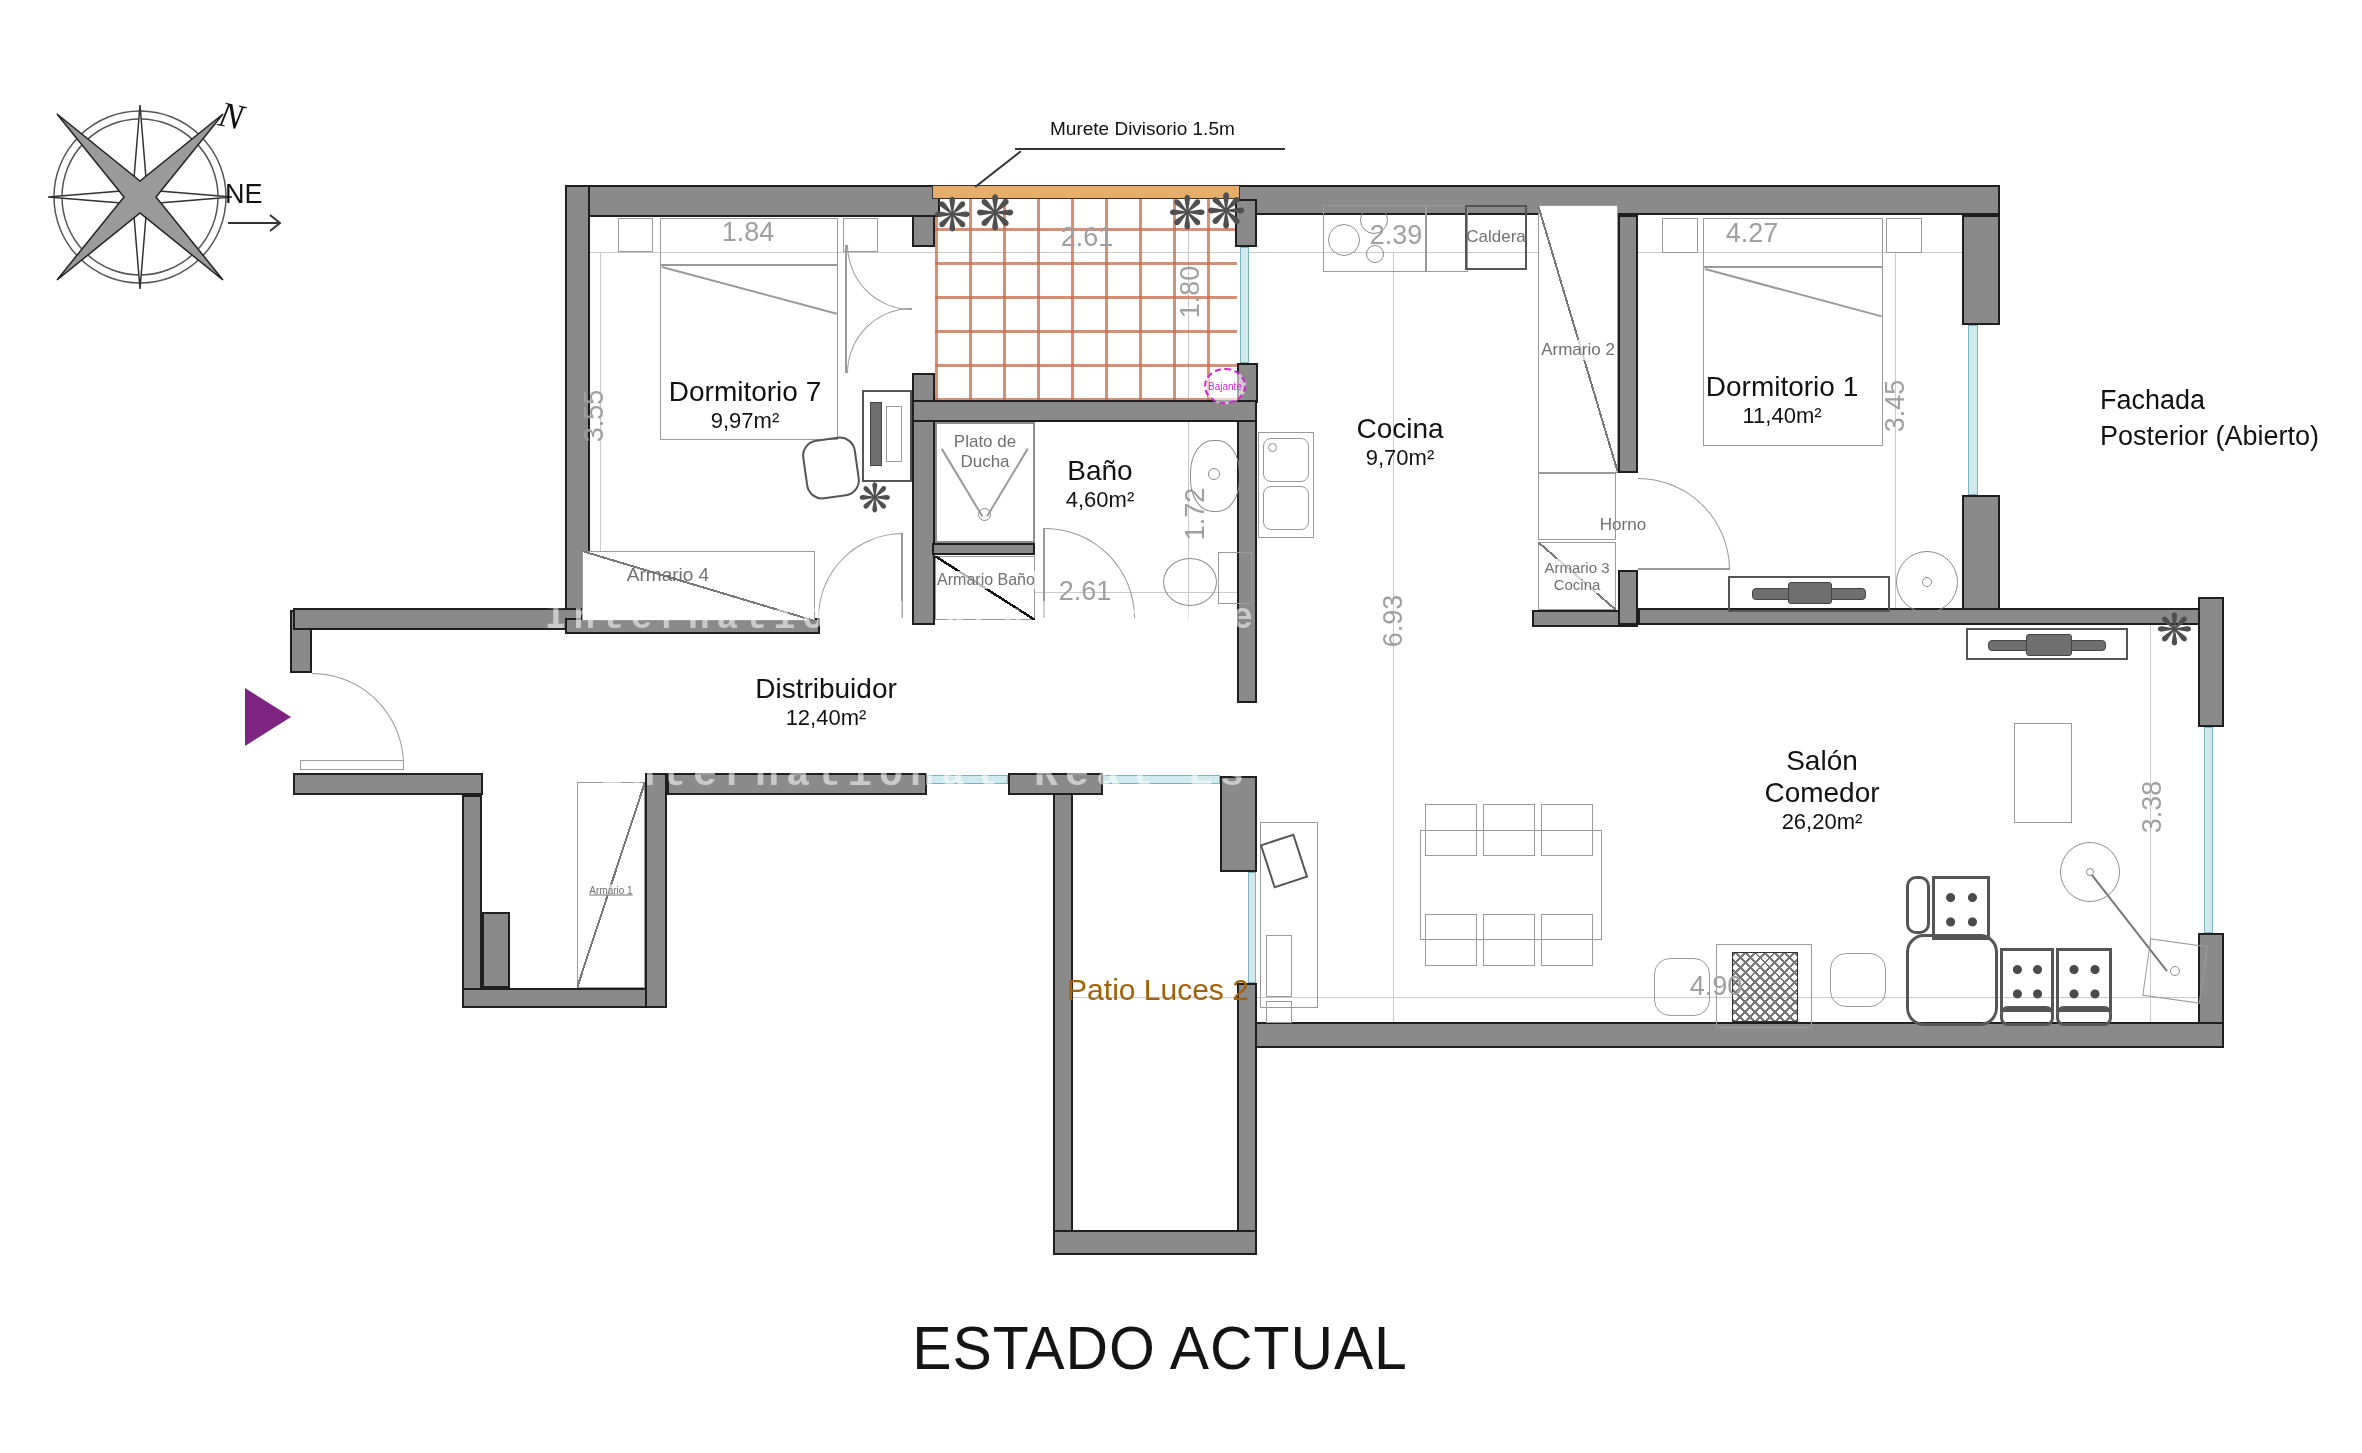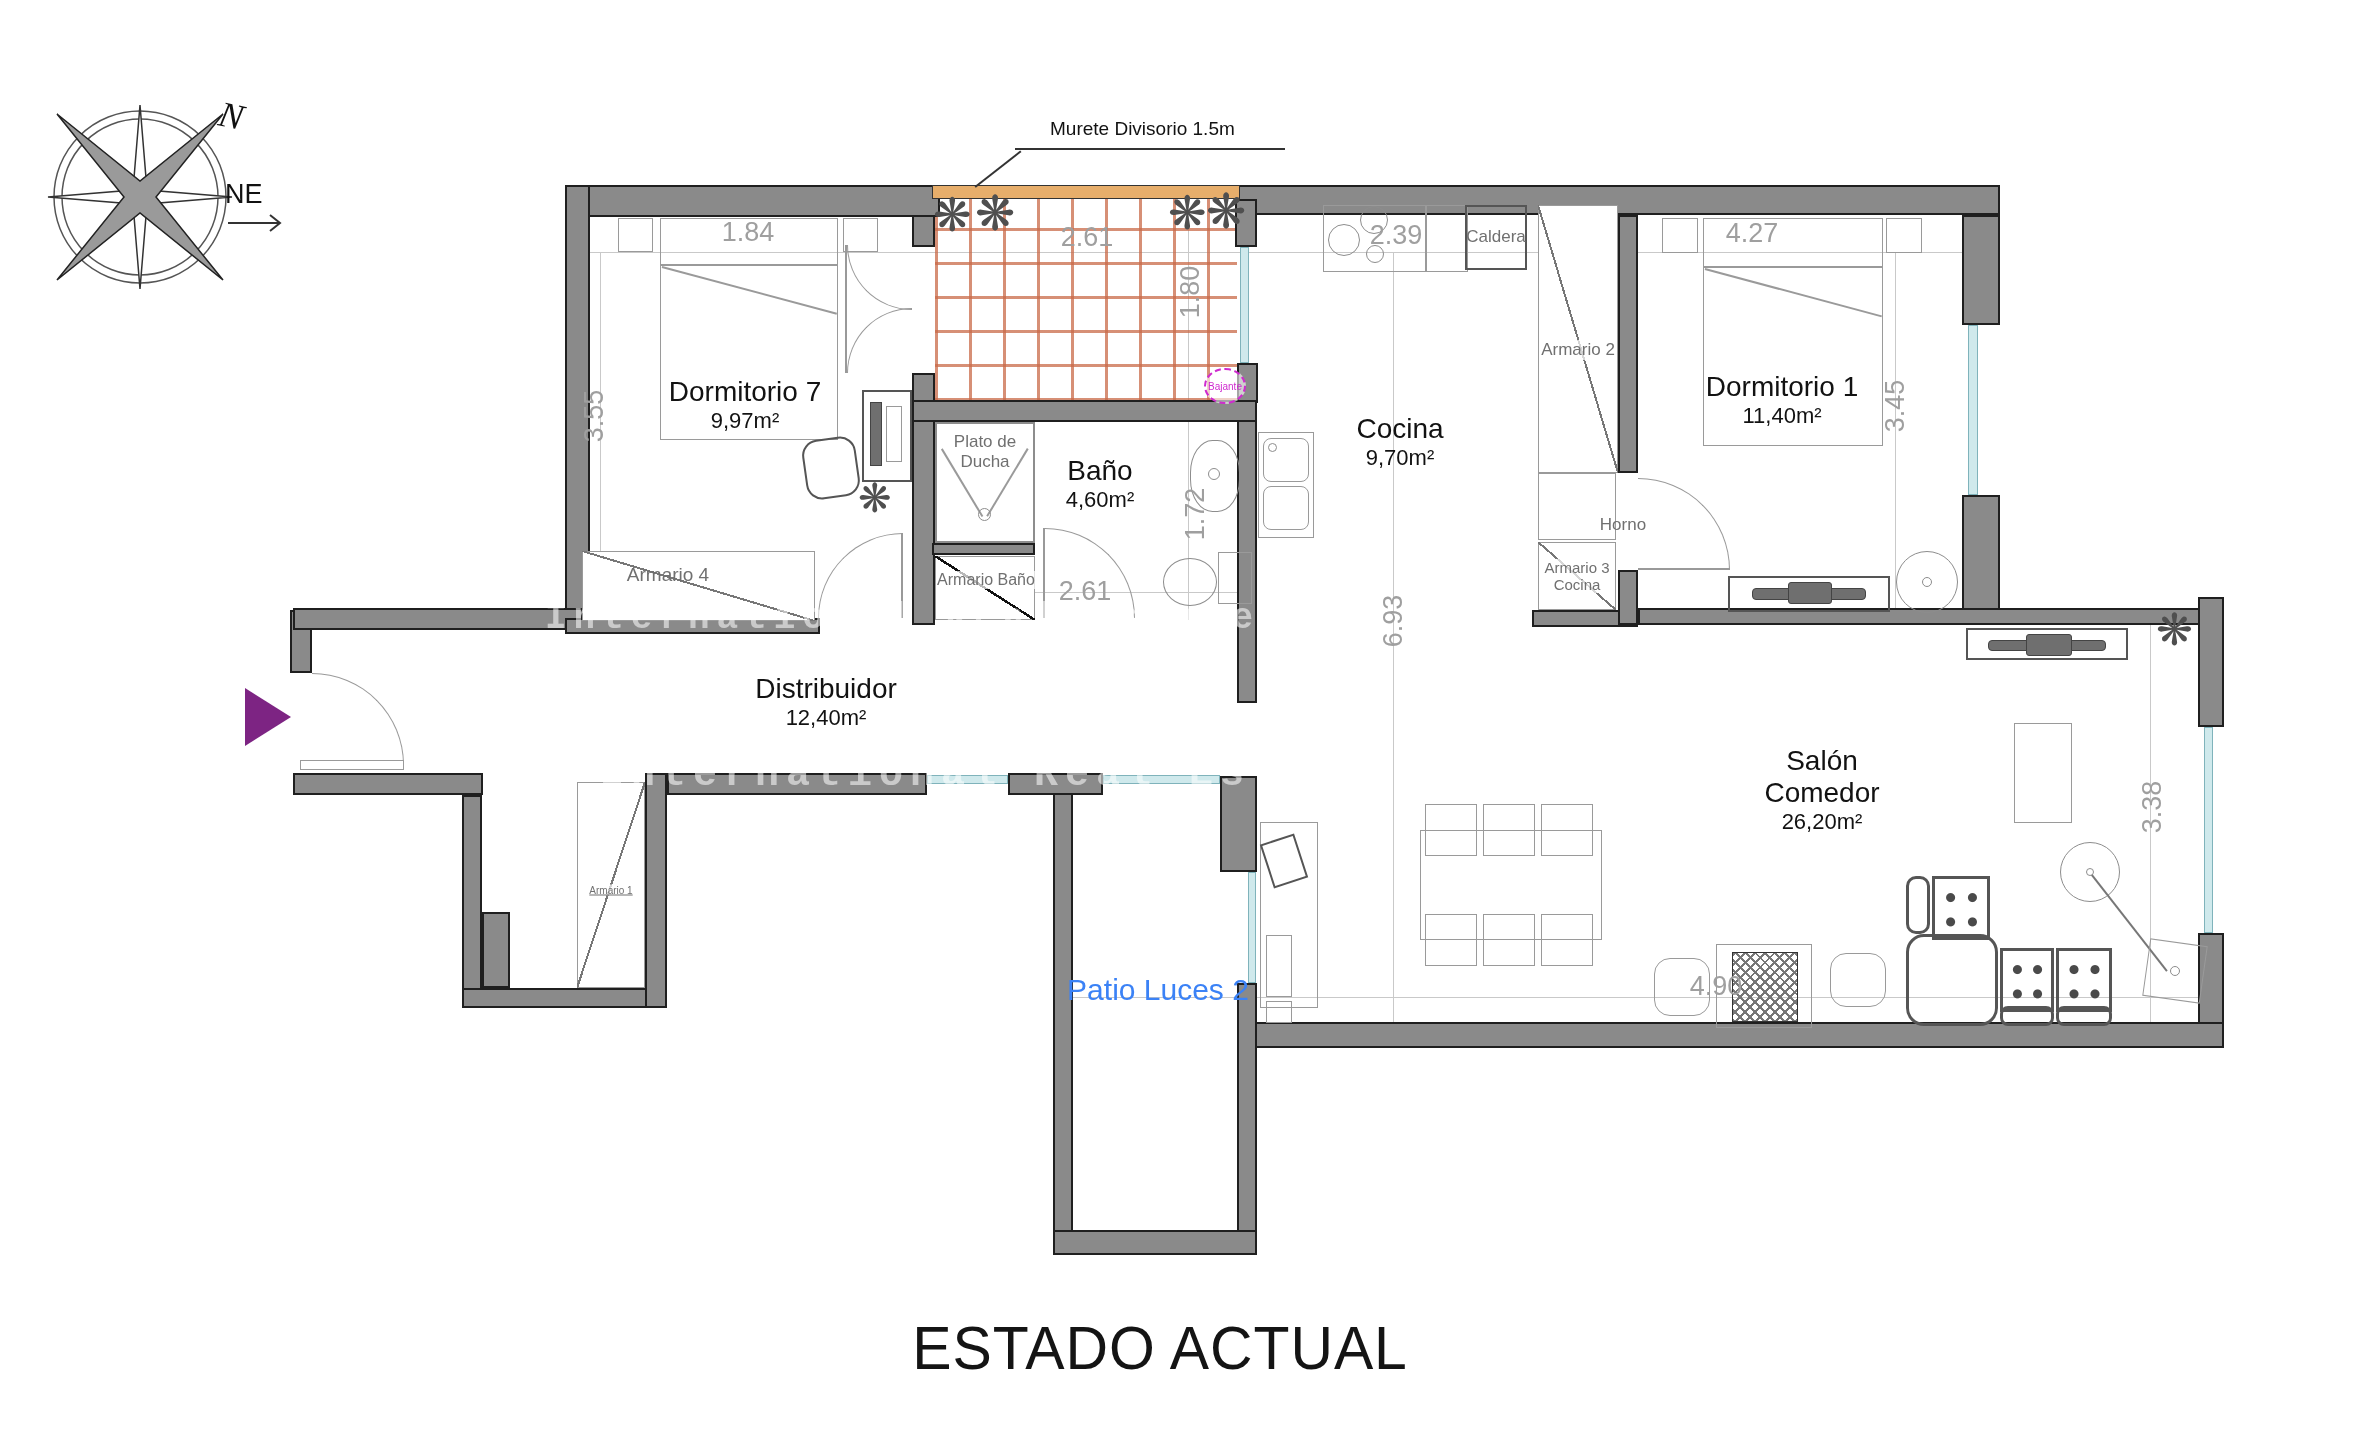--- a/index.html
+++ b/index.html
@@ -30,21 +30,21 @@
   .hatch-patio{position:absolute;z-index:1;
     background-image:
       repeating-linear-gradient(0deg, rgba(201,106,72,.75) 0 3px, transparent 3px 34px),
       repeating-linear-gradient(90deg, rgba(201,106,72,.75) 0 3px, transparent 3px 34px);}
   .hatch-gray{background-image:repeating-linear-gradient(45deg,#777 0 2px,transparent 2px 7px),repeating-linear-gradient(-45deg,#777 0 2px,transparent 2px 7px);border:1.5px solid #333;}
   
   .roomlabel{position:absolute;transform:translate(-50%,-50%);text-align:center;color:#121212;z-index:4;white-space:nowrap;}
   .rl-name{font-size:28px;}
   .rl-area{font-size:22px;}
   .plabel{color:#9b30ce;}
-  .mlabel{color:#3b82f6;}
+  .mlabel{color:#a16207;}
   .smlab{position:absolute;transform:translate(-50%,-50%);text-align:center;color:#707070;font-size:17px;z-index:4;white-space:nowrap;}
   .dim{position:absolute;transform:translate(-50%,-50%);color:#9f9f9f;font-size:27px;z-index:4;white-space:nowrap;}
   .dim.v{transform:translate(-50%,-50%) rotate(-90deg);}
   .dimline{position:absolute;background:#c9c9c9;z-index:1;}
   .plant{position:absolute;color:#4f4f4f;z-index:4;line-height:1;}
   .wm{position:absolute;color:rgba(255,255,255,.55);font-family:"Liberation Mono",monospace;font-weight:bold;font-size:40px;letter-spacing:7px;white-space:nowrap;z-index:6;}
   .bajante{position:absolute;border:2px dashed #cf2bcf;border-radius:50%;color:#cf2bcf;font-size:10px;display:flex;align-items:center;justify-content:center;z-index:4;background:rgba(255,255,255,.6);}
   .entry-arrow{position:absolute;width:0;height:0;border-top:29px solid transparent;border-bottom:29px solid transparent;border-left:46px solid #7d2483;z-index:4;}
   .dots{background-image:
     radial-gradient(circle at 30% 32%, #4a4a4a 4px, transparent 5px),
@@ -289,19 +289,23 @@
   <div class="dim" style="left:1752px;top:233px;">4.27</div>
   <div class="dim v" style="left:594px;top:416px;">3.55</div>
   <div class="dim v" style="left:1190px;top:292px;">1.80</div>
   <div class="dim v" style="left:1895px;top:406px;">3.45</div>
   <div class="dim v" style="left:1195px;top:514px;">1.72</div>
   <div class="dim" style="left:1085px;top:591px;">2.61</div>
   <div class="dim v" style="left:1393px;top:621px;">6.93</div>
   <div class="dim v" style="left:2152px;top:807px;">3.38</div>
   <div class="dim" style="left:1716px;top:986px;">4.90</div>
 
+  <div class="fachada">
+    <span>Fachada</span><br>
+    <span>Posterior (Abierto)</span>
+  </div>
 
   <div class="wm" style="left:545px;top:598px;font-size:36px;">International Real Estate</div>
   <div class="wm" style="left:600px;top:752px;">International Real Estate</div>
 
   <div class="title">ESTADO ACTUAL</div>
 
 </div>
 
 </body></html>

